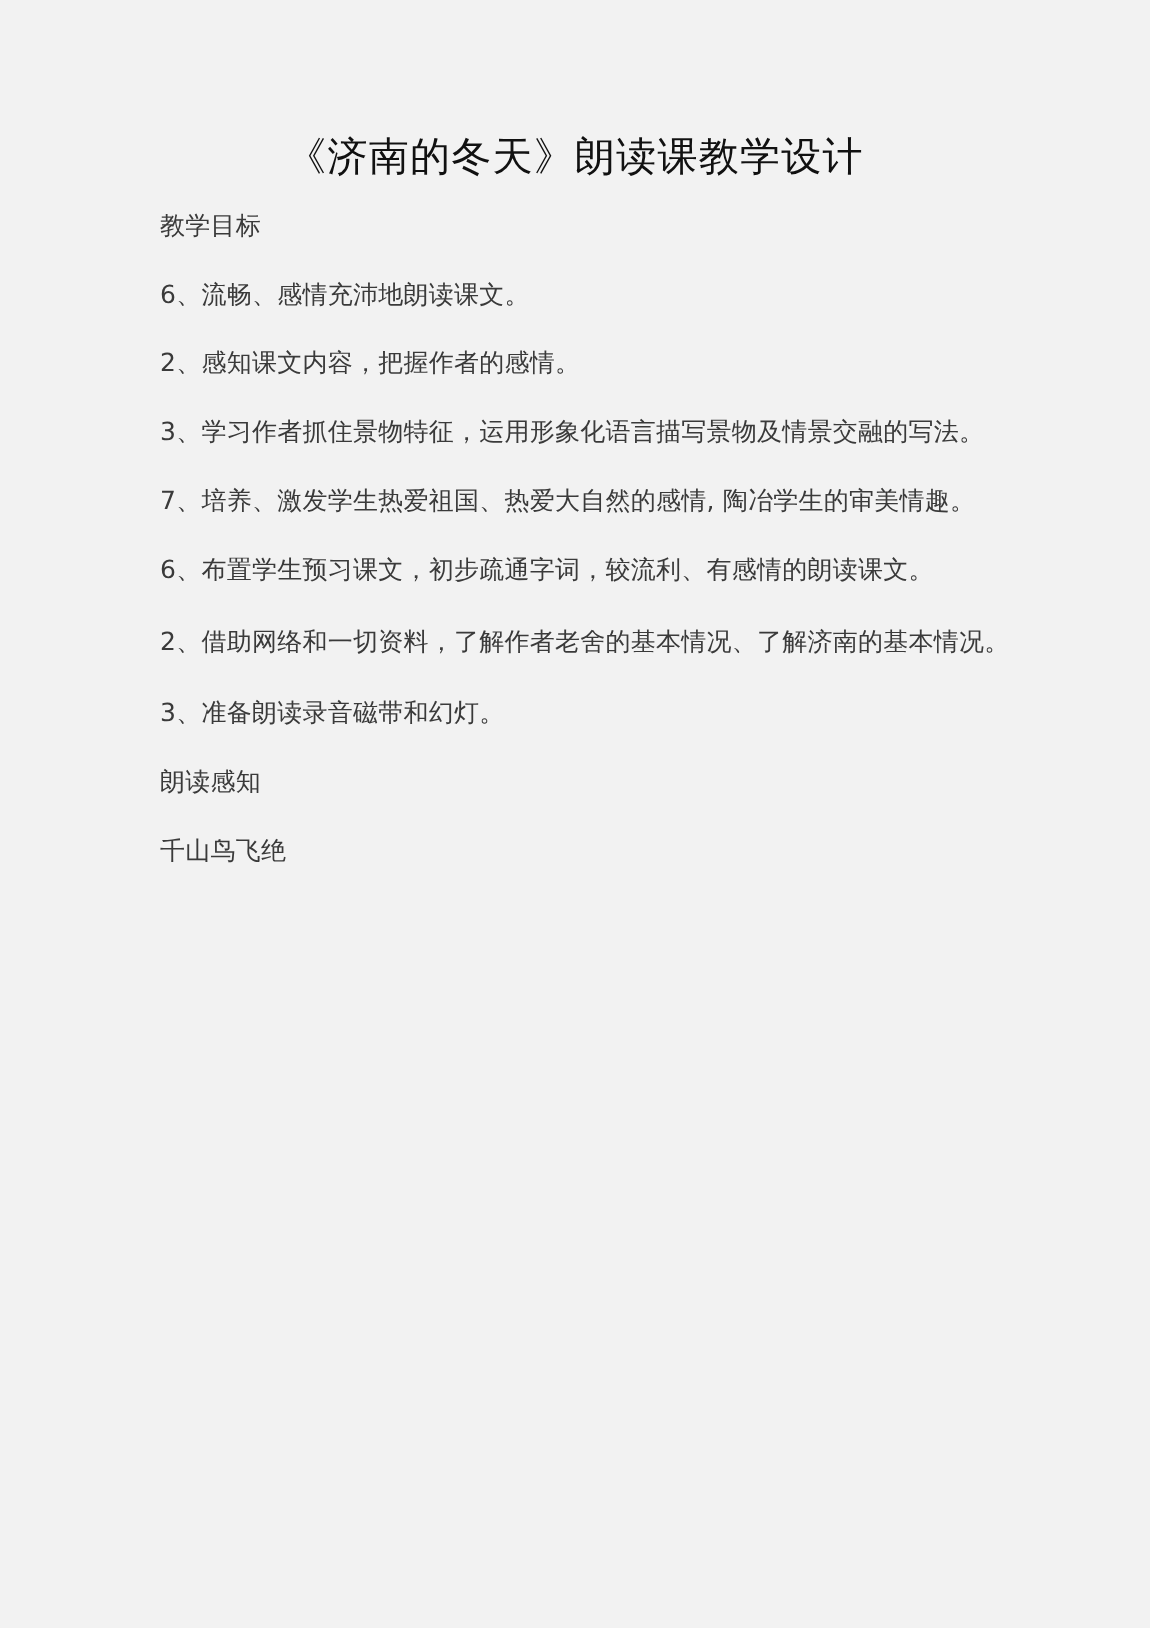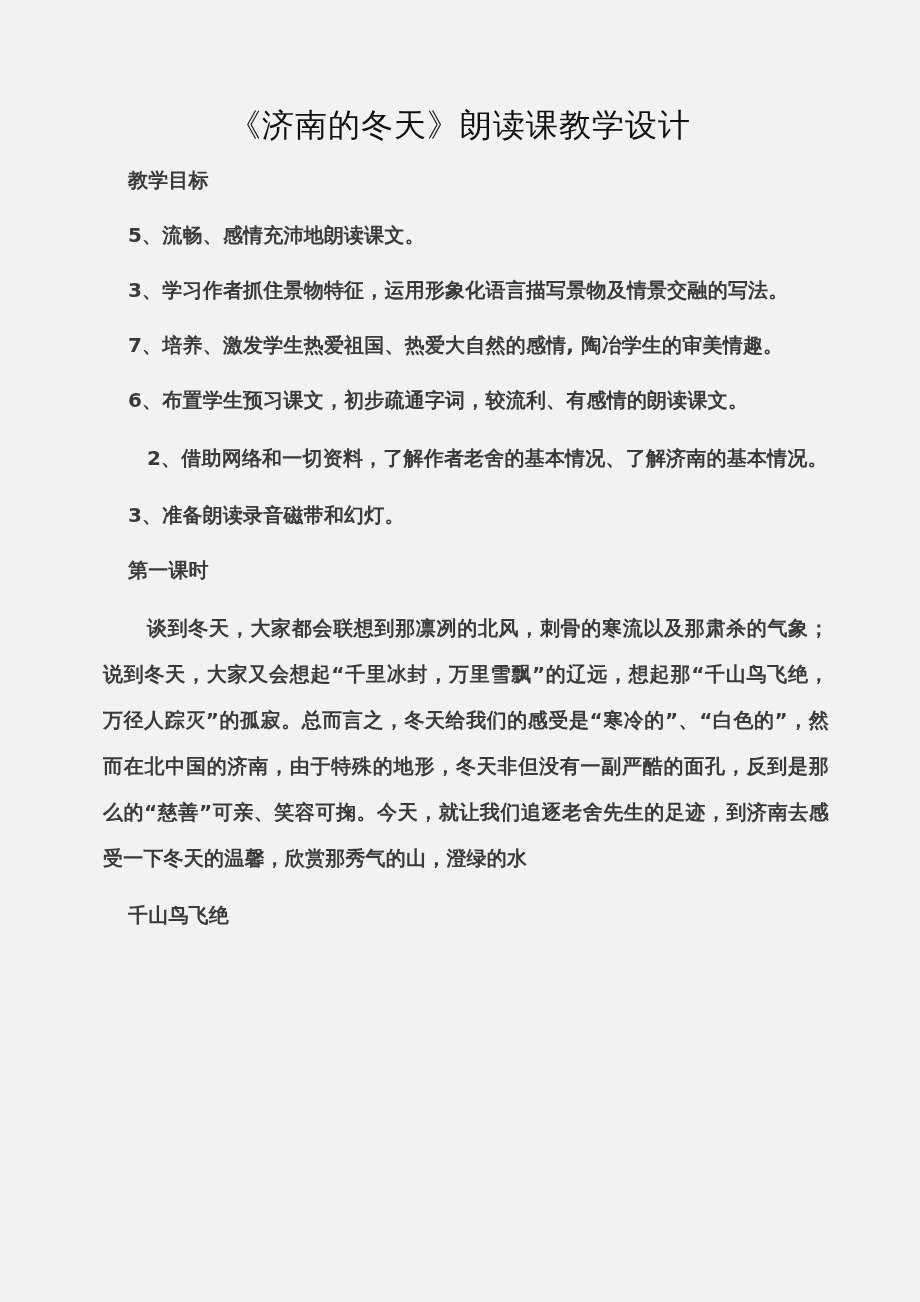--- a/index.html
+++ b/index.html
@@ -16,34 +16,33 @@
     line-height: 50px;
   }
   .body-text {
     position: absolute; left: 84px; width: 745px; top: 160px;
     font-size: 20px;
   }
   .p {
     margin: 0; line-height: 41px; text-indent: 44px;
     padding-bottom: 14px; letter-spacing: 0.2px;
     text-align: justify;
-    font-weight: bold;
   }
-  .p.multi { line-height: 46px; margin-left: 19px; }
+  .p.multi { line-height: 46px; }
 </style>
 </head>
 <body>
 
 <div class="page">
   <div class="title">《济南的冬天》朗读课教学设计</div>
   <div class="body-text">
     <p class="p">教学目标</p>
-    <p class="p">5、流畅、感情充沛地朗读课文。</p>
+    <p class="p">6、流畅、感情充沛地朗读课文。</p>
+    <p class="p">2、感知课文内容，把握作者的感情。</p>
     <p class="p">3、学习作者抓住景物特征，运用形象化语言描写景物及情景交融的写法。</p>
     <p class="p">7、培养、激发学生热爱祖国、热爱大自然的感情, 陶冶学生的审美情趣。</p>
     <p class="p">6、布置学生预习课文，初步疏通字词，较流利、有感情的朗读课文。</p>
     <p class="p multi">2、借助网络和一切资料，了解作者老舍的基本情况、了解济南的基本情况。</p>
     <p class="p">3、准备朗读录音磁带和幻灯。</p>
-    <p class="p">第一课时</p>
-    <p class="p multi">谈到冬天，大家都会联想到那凛冽的北风，刺骨的寒流以及那肃杀的气象；说到冬天，大家又会想起“千里冰封，万里雪飘”的辽远，想起那“千山鸟飞绝，万径人踪灭”的孤寂。总而言之，冬天给我们的感受是“寒冷的”、“白色的”，然而在北中国的济南，由于特殊的地形，冬天非但没有一副严酷的面孔，反到是那么的“慈善”可亲、笑容可掬。今天，就让我们追逐老舍先生的足迹，到济南去感受一下冬天的温馨，欣赏那秀气的山，澄绿的水</p>
+    <p class="p">朗读感知</p>
     <p class="p">千山鸟飞绝</p>
   </div>
 </div>
 
 </body></html>

